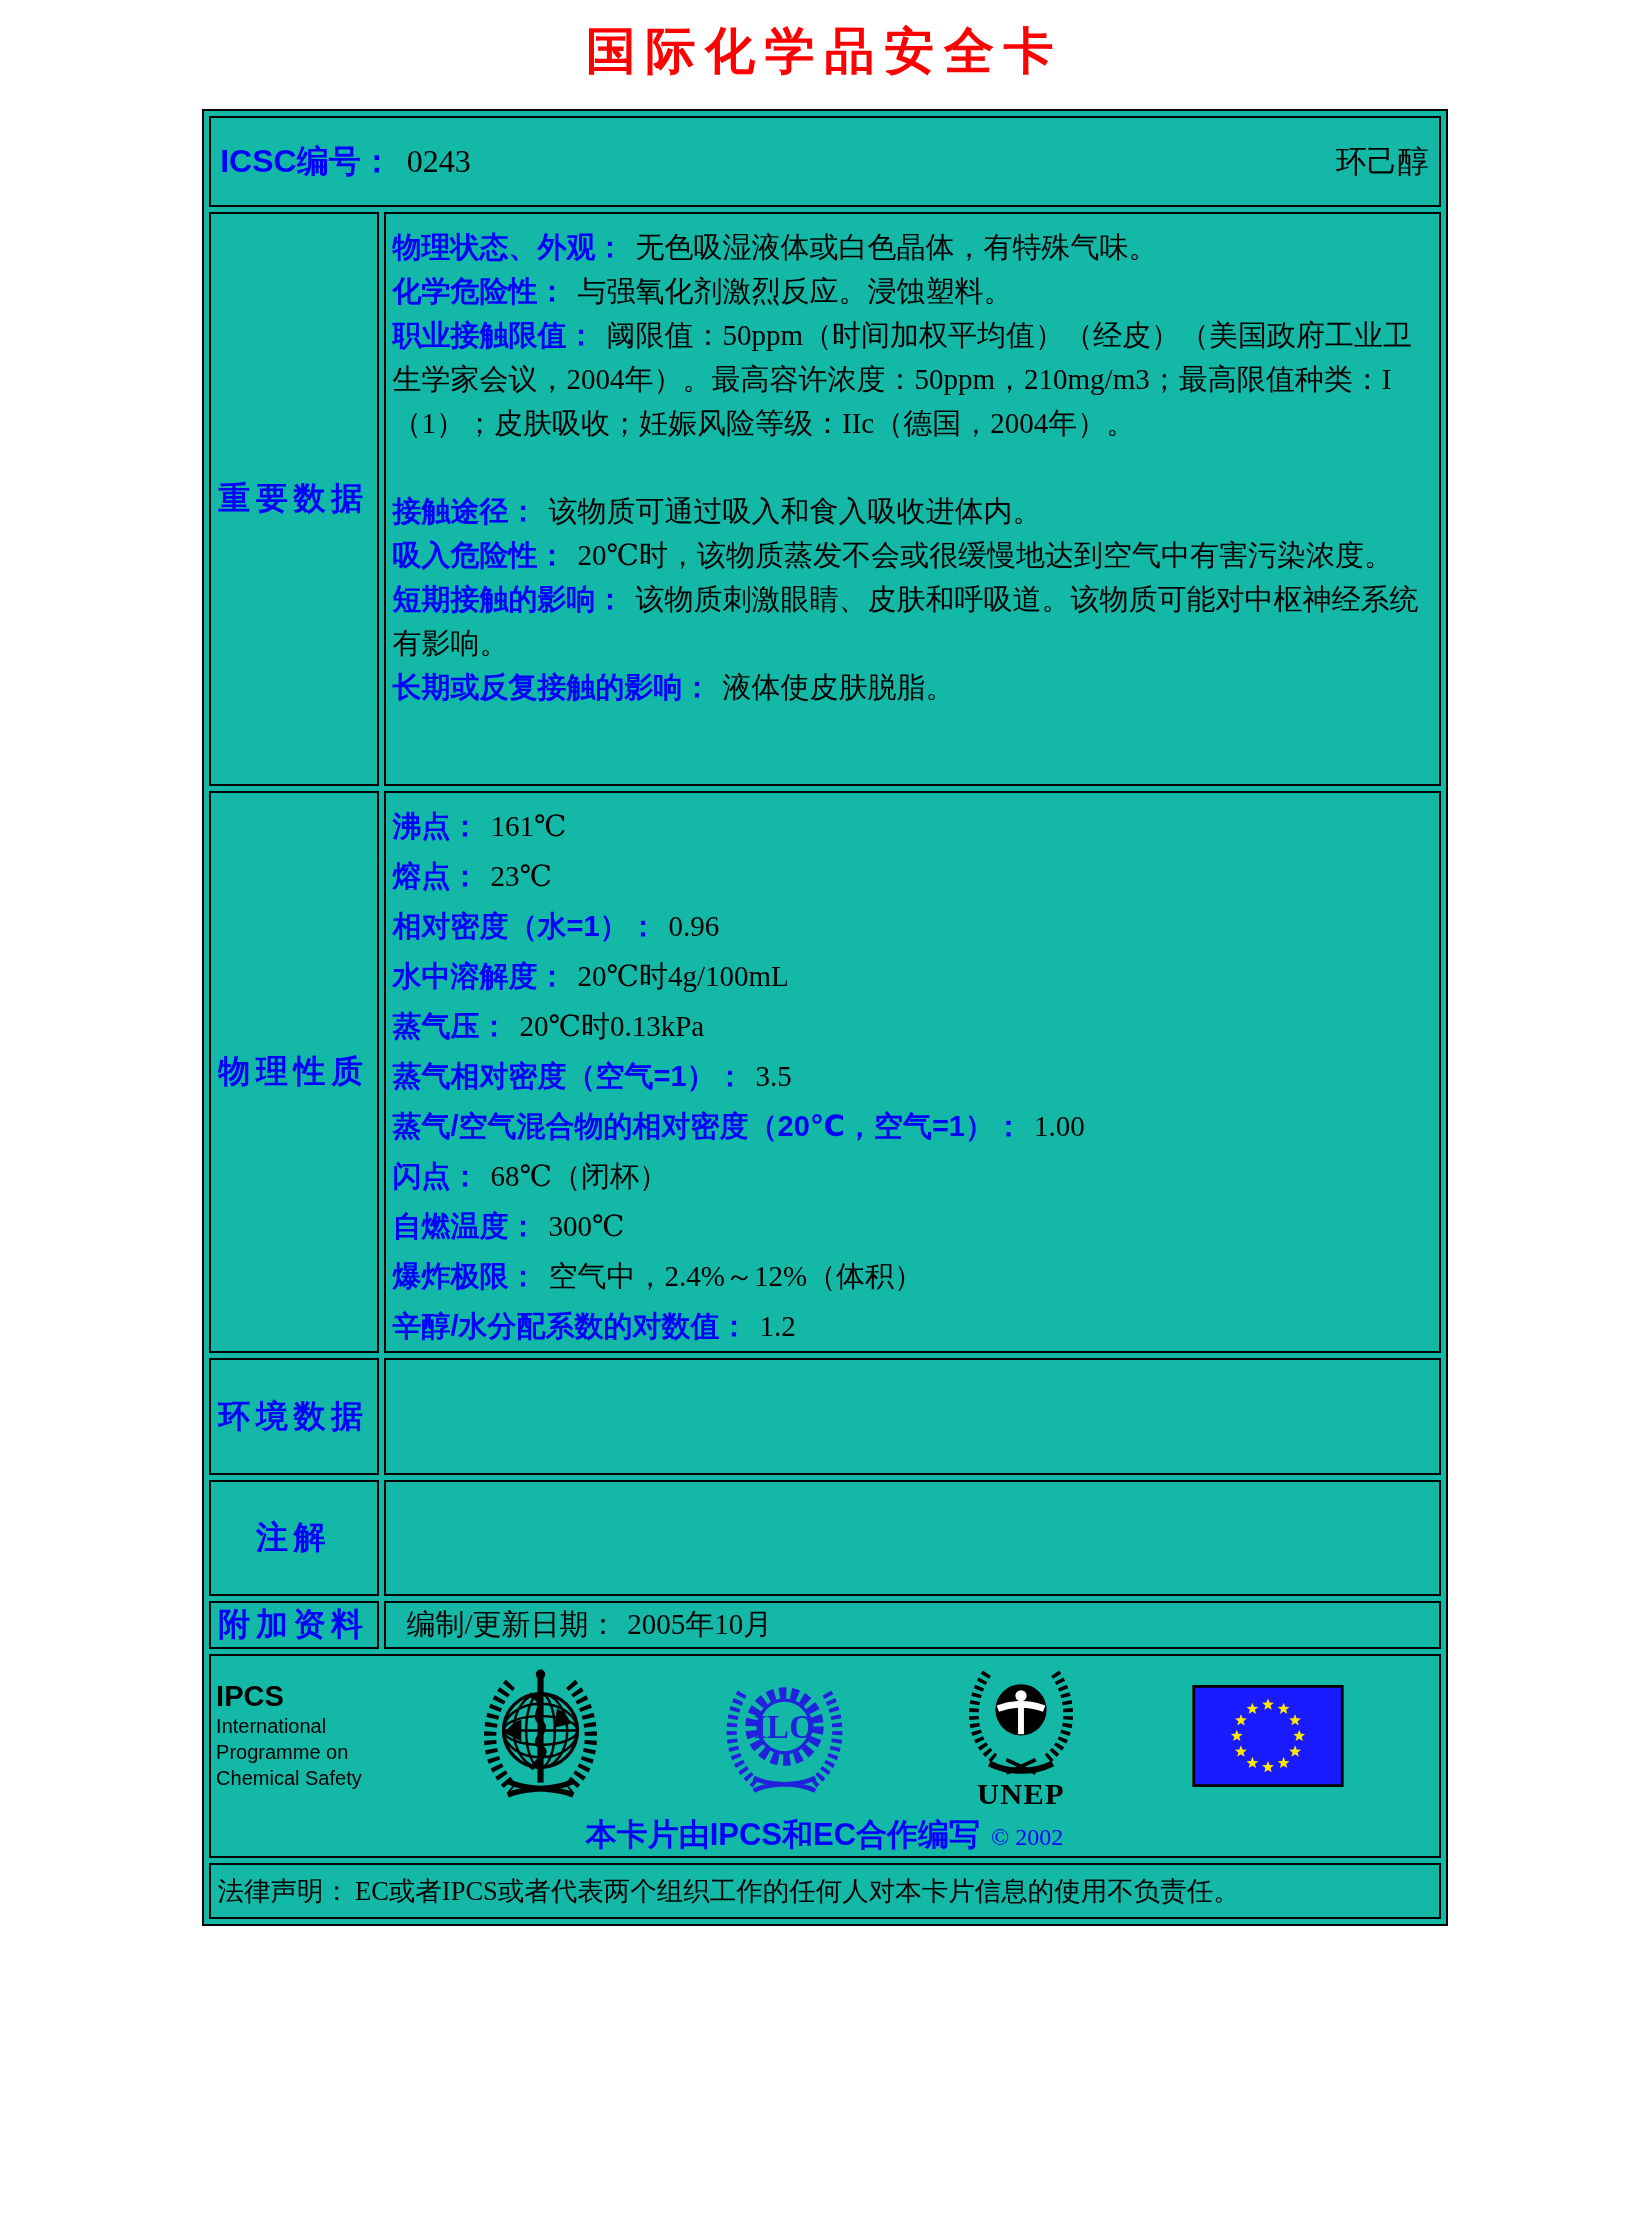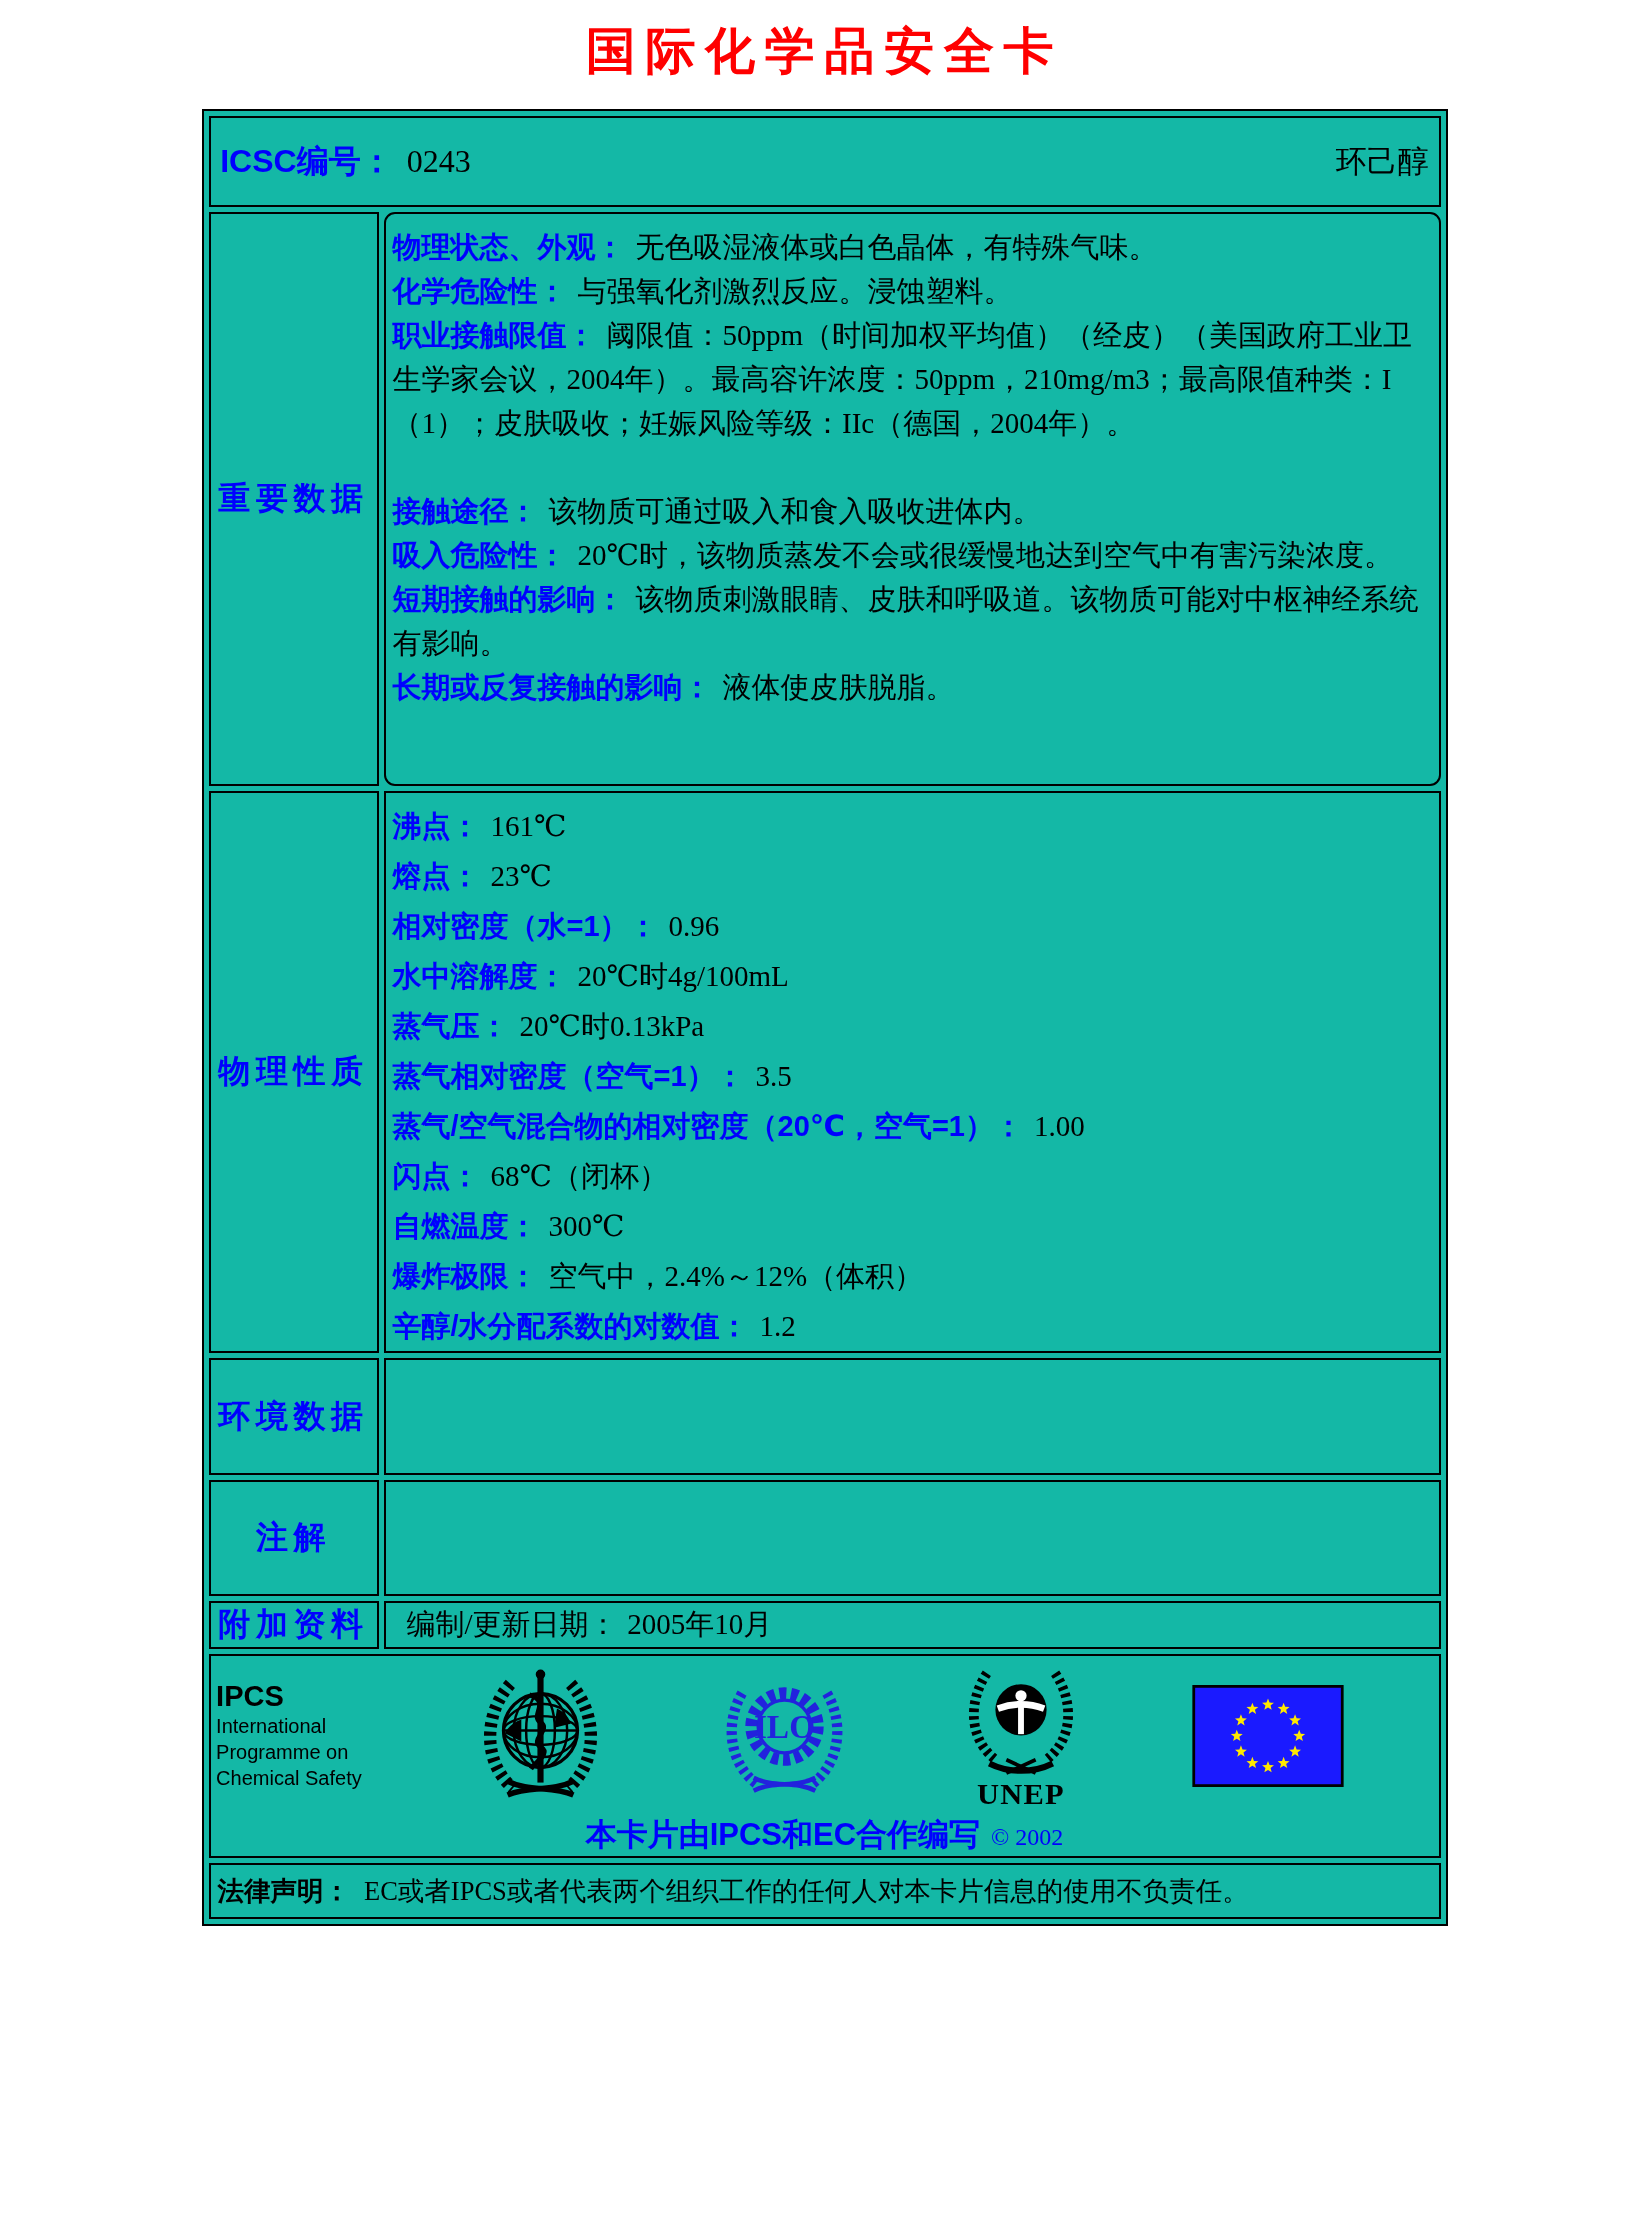--- a/index.html
+++ b/index.html
@@ -25,21 +25,21 @@
   .hdr-flex{display:flex;justify-content:space-between;align-items:center;padding:0 9.7px;}
   .hdr-label{color:#0000FF;font-weight:bold;font-size:32px;font-family:"Liberation Sans","DejaVu Sans",sans-serif;}
   .hdr-num{color:#000;font-size:32px;margin-left:14px;font-family:"Liberation Serif",serif;}
   .hdr-name{color:#000;font-size:31px;}
   
   td.sec-cell{
     text-align:center;color:#0000FF;font-weight:bold;font-size:32px;letter-spacing:5.6px;
     font-family:"Liberation Sans","DejaVu Sans",sans-serif;
   }
   
-  td.imp-cell{height:574px;vertical-align:top;padding:11px 8.4px 0 7px;font-size:29px;line-height:44px;border-radius:11px;}
+  td.imp-cell{height:574px;vertical-align:top;padding:11px 8.4px 0 7px;font-size:29px;line-height:44px;}
   td.phys-cell{height:476px;vertical-align:top;padding:8.4px 8.4px 0 7px;font-size:29px;line-height:50px;}
   td.env-cell{height:117px;}
   td.note-cell{height:116px;}
   td.addl-cell{height:43px;font-size:29px;padding-left:21px;}
   .line{min-height:1em;}
   .imp-cell .line{min-height:44px;}
   .phys-cell .line{min-height:50px;}
   .flabel{
     color:#0000FF;font-weight:bold;margin-right:11px;
     font-family:"Liberation Sans","DejaVu Sans",sans-serif;
@@ -57,21 +57,21 @@
   .ipcs-line{font-size:20px;line-height:26px;}
   .caption-row{text-align:center;margin-top:5.6px;}
   .caption-main{
     color:#0000FF;font-weight:bold;font-size:31px;
     font-family:"Liberation Sans","DejaVu Sans",sans-serif;
   }
   .caption-copy{color:#0000FF;font-size:24px;margin-left:11px;font-family:"Liberation Serif",serif;}
   
   td.legal-cell{height:56px;font-size:26.5px;padding-left:7px;}
   .legal-label{
-    color:#000;font-weight:bold;margin-right:14px;
+    color:#000;font-weight:normal;margin-right:5px;
     font-family:"Liberation Sans","DejaVu Sans",sans-serif;
   }
   .legal-text{color:#000;}
   svg{display:block;}
 </style>
 </head>
 <body>
 
 <div class="page-title">国际化学品安全卡</div>
 

